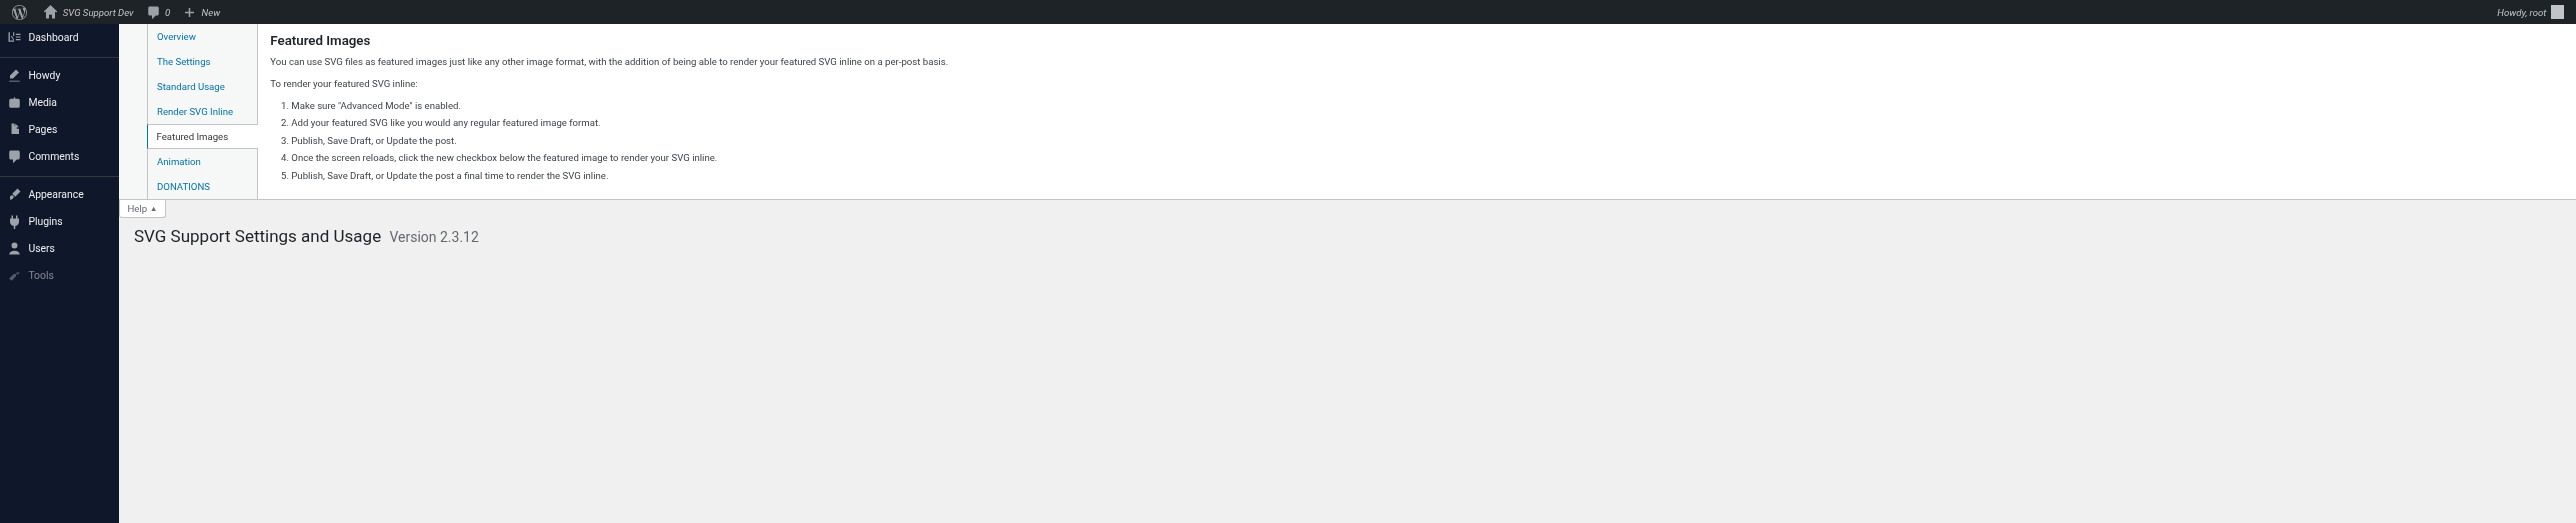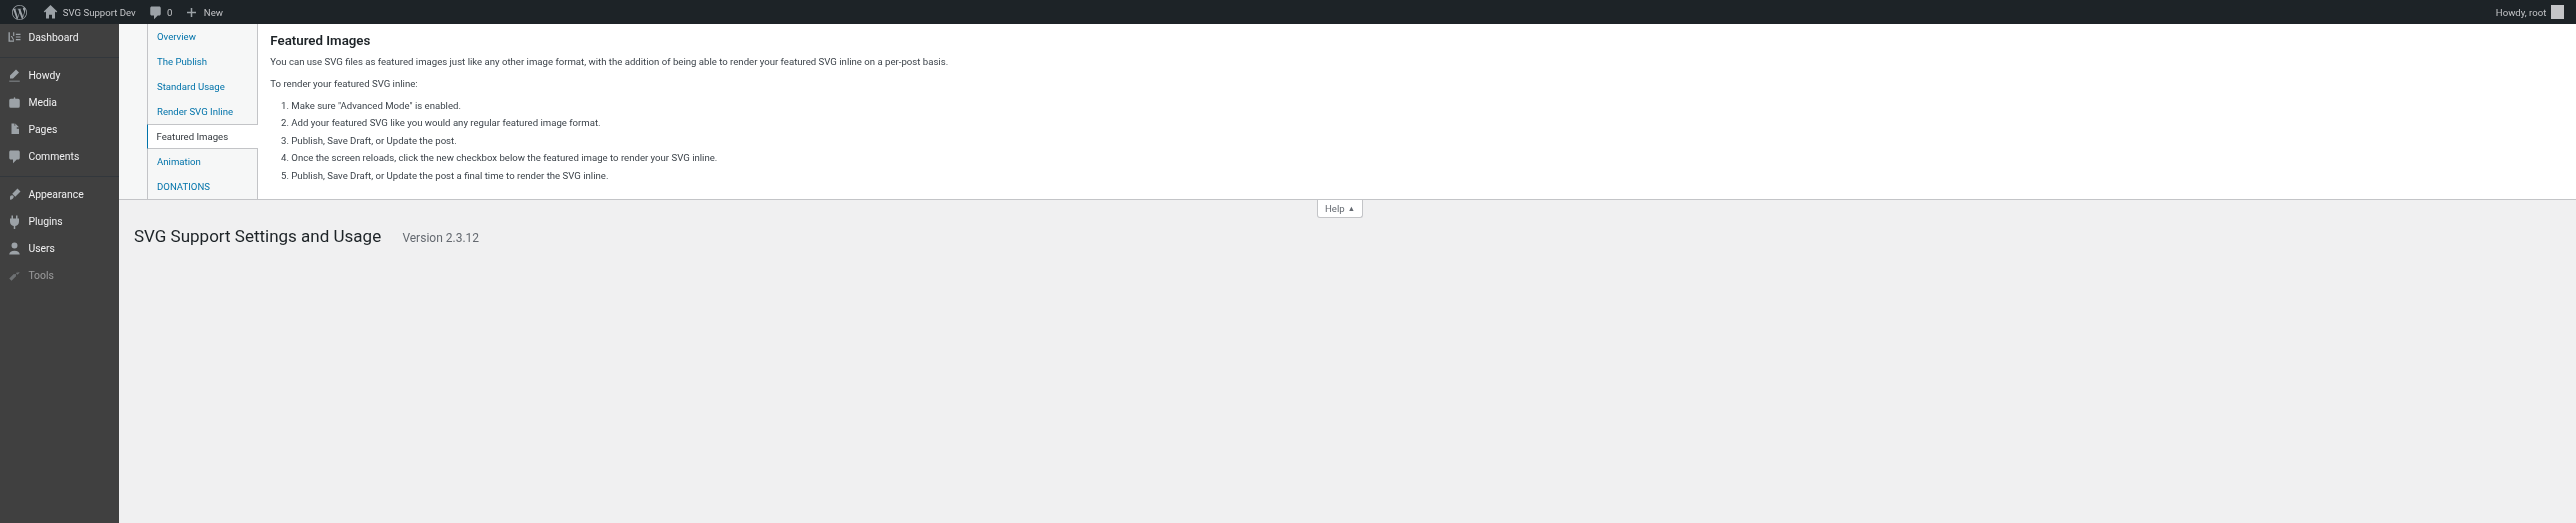--- a/index.html
+++ b/index.html
@@ -1,27 +1,27 @@
 <!DOCTYPE html>
 <html style="font-size:12px"><head>
 <meta charset="utf-8">
 <style>
 * { margin: 0; padding: 0; box-sizing: border-box; }
 body { font-family: -apple-system, BlinkMacSystemFont, "Segoe UI", Roboto, sans-serif; font-size: 9.6px; color: #3c434a; background: #f0f0f1; }
 
 
-#adminbar { height: 24px; background: #1d2327; color: #c3c4c7; display: flex; align-items: center; padding: 0 6px; font-size: 9.6px; }
+#adminbar { height: 24px; background: #1d2327; color: #c3c4c7; display: flex; align-items: center; padding: 0 6px; font-size: 9.6px; font-style: italic; }
 #adminbar .ab-item { display: flex; align-items: center; padding: 0 6px; height: 24px; color: #c3c4c7; cursor: pointer; }
 #adminbar .spacer { flex: 1; }
 #adminbar svg { width: 15px; height: 15px; fill: #9ca2a7; }
 #adminbar .ab-item svg { margin-right: 4.4px; }
 .avatar-sq { width: 13.3px; height: 13.3px; background: #c3c4c7; margin-left: 4.4px; }
 
 
-#sidebar { position: fixed; top: 24px; left: 0; width: 119px; bottom: 0; background: #404040; color: #c3c4c7; font-size: 10.4px; }
+#sidebar { position: fixed; top: 24px; left: 0; width: 119px; bottom: 0; background: #0f172a; color: #c3c4c7; font-size: 10.4px; }
 .menu-item { display: flex; align-items: center; padding: 6px 7.4px; cursor: pointer; color: #f0f0f1; }
 .menu-item .mi-icon { width: 15px; height: 15px; margin-right: 6px; display: flex; align-items: center; justify-content: center; }
 .menu-item .mi-icon svg { width: 15px; height: 15px; fill: #9ca2a7; }
 .menu-sep { height: 3.7px; margin: 3.7px 0; border-bottom: 0.7px solid #32373c; }
 
 
 #content { margin-left: 119px; padding: 0; }
 
 
 .help-panel { background: #f6f7f7; border-bottom: 0.7px solid #c3c4c7; display: flex; }
@@ -30,27 +30,27 @@
 .help-tab.active { background: #fff; color: #32373c; border-left: 1.5px solid #0073aa; margin-left: -1.5px; border-top-color: #c3c4c7; border-bottom-color: #c3c4c7; position: relative; z-index: 2; }
 .help-content { flex: 1; background: #fff; padding: 9px 12px; border-left: 0.7px solid #c3c4c7; margin-left: -0.7px; }
 .help-content h2 { font-size: 13.3px; font-weight: 600; margin-bottom: 7.4px; color: #1d2327; }
 .help-content p, .help-content ol { font-size: 9.6px; margin-bottom: 7.4px; line-height: 1.5; }
 .help-content ol { padding-left: 21px; }
 .help-content ol li { margin-bottom: 3px; }
 .help-side { width: 133px; padding: 9px 12px; background: #fff; border-left: 0.7px solid #c3c4c7; font-size: 9.6px; }
 .help-side a { color: #0073aa; text-decoration: underline; }
 
 
-.help-toggle-wrap { display: flex; justify-content: center; padding-right: 15px; }
+.help-toggle-wrap { display: flex; justify-content: flex-start; padding-right: 15px; }
 .help-toggle { background: #fff; border: 0.7px solid #c3c4c7; border-top: 0; border-radius: 0 0 3px 3px; padding: 3px 7.4px; font-size: 9.6px; color: #646970; cursor: pointer; display: flex; align-items: center; }
 .help-toggle .arrow { margin-left: 3px; font-size: 7.4px; }
 
 
 .page-heading { padding: 7.4px 15px; font-size: 17px; font-weight: 400; color: #1d2327; }
-.page-heading .version { font-size: 12px; color: #646970; margin-left: 17px; }
+.page-heading .version { font-size: 14px; color: #646970; margin-left: 4px; }
 </style>
 </head>
 <body>
 
 <div id="adminbar">
   <div class="ab-item">
     <svg viewBox="0 0 20 20">
         <path d="M10 0C4.5 0 0 4.5 0 10s4.5 10 10 10 10-4.5 10-10S15.5 0 10 0zM1 10c0-1.3.3-2.5.8-3.6l4.3 11.8C3.1 16.9 1 13.7 1 10zm9 9c-.9 0-1.7-.1-2.5-.4l2.7-7.8 2.8 7.6c0 .1 0 .1.1.1-1 .3-2 .5-3.1.5zm1.2-13.2c.5 0 1-.1 1-.1.5 0 .4-.7 0-.7 0 0-1.4.1-2.4.1-.9 0-2.3-.1-2.3-.1-.5 0-.5.7-.1.7 0 0 .5.1.9.1l1.3 3.7L7.7 16 4.5 5.8c.5 0 1-.1 1-.1.5 0 .4-.7 0-.7 0 0-1.4.1-2.4.1h-.6C4.1 2.7 6.9 1 10 1c2.3 0 4.5.9 6.1 2.3h-.1c-.9 0-1.5.8-1.5 1.6 0 .7.4 1.4.9 2.1.3.6.7 1.3.7 2.4 0 .7-.2 1.7-.7 2.8l-.8 2.8-3.4-9.2zm6.6-.4c.7 1.4 1.2 3 1.2 4.6 0 3.5-1.9 6.6-4.8 8.2l2.8-7.9c.5-1.3.7-2.3.7-3.2-.1-.6-.1-1.2 .1-1.7z"></path>
       </svg>
   </div>
@@ -154,21 +154,21 @@
       </span>
     <span>Tools</span>
   </div>
 </div>
 
 <div id="content">
 
   <div class="help-panel">
     <div class="help-tabs">
       <div class="help-tab">Overview</div>
-      <div class="help-tab">The Publish</div>
+      <div class="help-tab">The Settings</div>
       <div class="help-tab">Standard Usage</div>
       <div class="help-tab">Render SVG Inline</div>
       <div class="help-tab active">Featured Images</div>
       <div class="help-tab">Animation</div>
       <div class="help-tab">DONATIONS</div>
     </div>
     <div class="help-content">
       <h2>Featured Images</h2>
       <p>You can use SVG files as featured images just like any other image format, with the addition of being able to render your featured SVG inline on a per-post basis.</p>
       <p>To render your featured SVG inline:</p>

